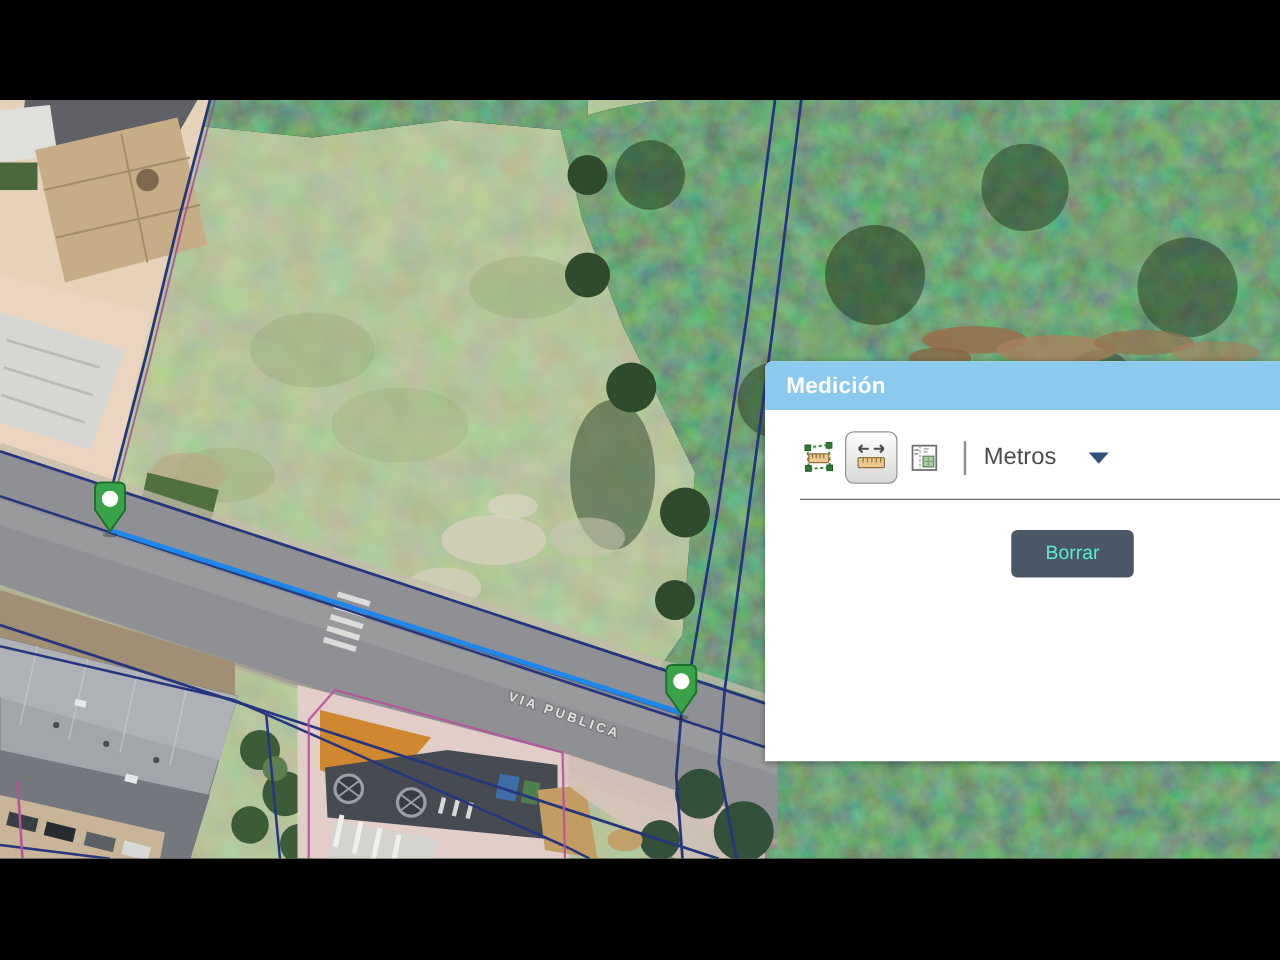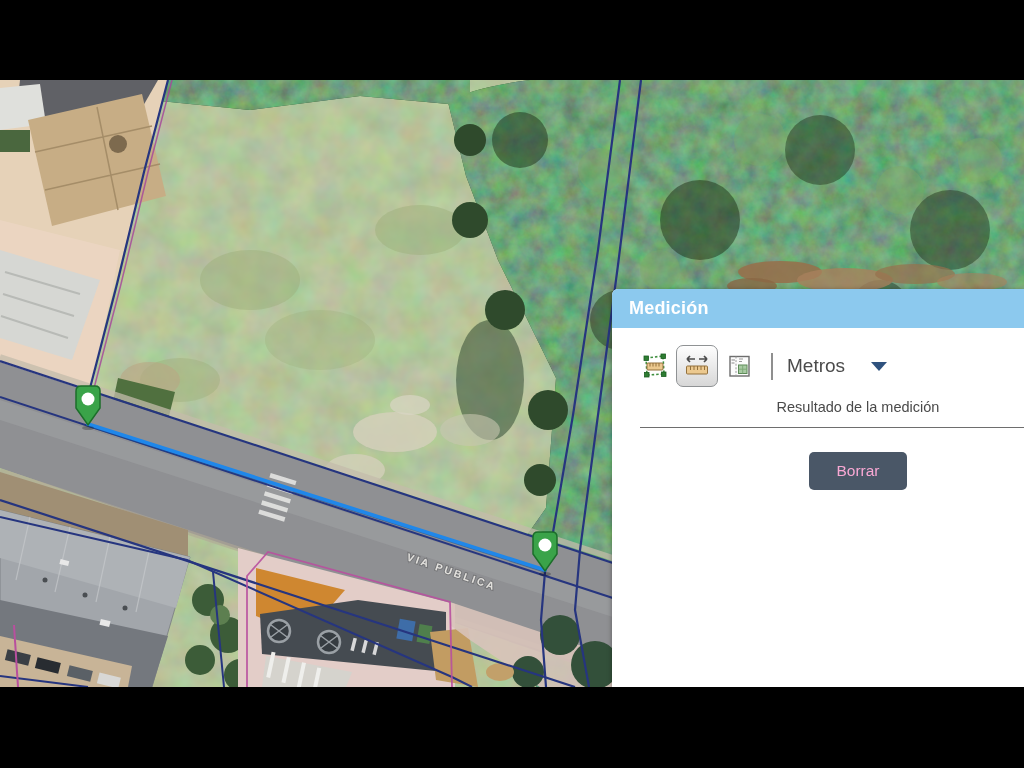--- a/index.html
+++ b/index.html
@@ -5,39 +5,39 @@
   html,body{margin:0;padding:0;background:#000;}
   .stage{position:relative;width:1024px;height:768px;overflow:hidden;background:#000;
          font-family:"Liberation Sans",sans-serif;}
   .letterbox{position:absolute;left:0;width:1024px;background:#000;}
   .letterbox.top{top:0;height:80px;}
   .letterbox.bottom{top:687px;height:81px;}
   .map{position:absolute;top:80px;left:0;width:1024px;height:607px;background:#5c7350;overflow:hidden;}
   .map svg{display:block;}
 
   
-  .panel{position:absolute;left:612px;top:289px;width:412px;height:398px;background:#ffffff;
+  .panel{position:absolute;left:612px;top:289px;width:412px;height:320px;background:#ffffff;
          border-radius:6px 0 0 0;box-shadow:0 1px 5px rgba(0,0,0,.35);}
   .panel-header{height:39px;background:#8cc9ee;border-radius:6px 0 0 0;display:flex;align-items:center;}
   .panel-title{color:#fff;font-size:18px;font-weight:bold;padding-left:17px;letter-spacing:.2px;}
   .toolbar{display:flex;align-items:center;margin:17px 0 0 24px;height:42px;}
   .tool{border:none;background:none;padding:0;margin:0 3px;width:31px;height:42px;
         display:flex;align-items:center;justify-content:center;cursor:pointer;}
   .tool.active{width:42px;height:42px;background:linear-gradient(#fefefe,#d7d7d7);
         border:1px solid #8f9294;border-radius:7px;box-shadow:inset 0 1px 0 #fff;}
   .vdiv{width:2px;height:27px;background:#8f8f8f;margin:0 10px 0 13px;}
   .unit-select{display:flex;align-items:center;gap:26px;cursor:pointer;margin-left:4px;}
   .unit-label{font-size:19px;color:#4b4b4b;}
   .caret{width:0;height:0;border-left:8px solid transparent;border-right:8px solid transparent;
          border-top:9px solid #2f527e;}
   .result-area{margin-left:80px;text-align:center;}
   .result-label{margin-top:12px;font-size:14.5px;color:#4a4a4a;}
   .hr{margin:12px 0 0 28px;border-top:1.6px solid #6e6e6e;}
   .result-value{margin-top:21px;font-size:29px;color:#58626c;letter-spacing:.5px;}
-  .clear-btn{margin-top:24px;padding:10px 27px;font-size:15.5px;color:#f9a8d4;background:#4a5767;
+  .clear-btn{margin-top:24px;padding:10px 27px;font-size:15.5px;color:#5eead4;background:#4a5767;
              border:none;border-radius:5px;cursor:pointer;font-family:"Liberation Sans",sans-serif;}
 </style>
 </head>
 <body>
 
 <div class="stage">
 
   <div class="map">
     <svg width="1024" height="607" viewBox="0 0 1024 607">
       <defs>
@@ -264,23 +264,20 @@
           <path d="M11.5 15.2 H20 M15.7 11 V19.5" stroke="#7aa875" stroke-width=".9"></path>
         </svg>
       </button>
       <div class="vdiv"></div>
       <div class="unit-select">
         <span class="unit-label">Metros</span>
         <span class="caret"></span>
       </div>
     </div>
 
-    <div class="result-area">
-      <div class="result-label">Resultado de la medición</div>
-    </div>
     <div class="hr"></div>
     <div class="result-area">
       <button class="clear-btn">Borrar</button>
     </div>
   </div>
 
   <div class="letterbox top"></div>
   <div class="letterbox bottom"></div>
 </div>
 

